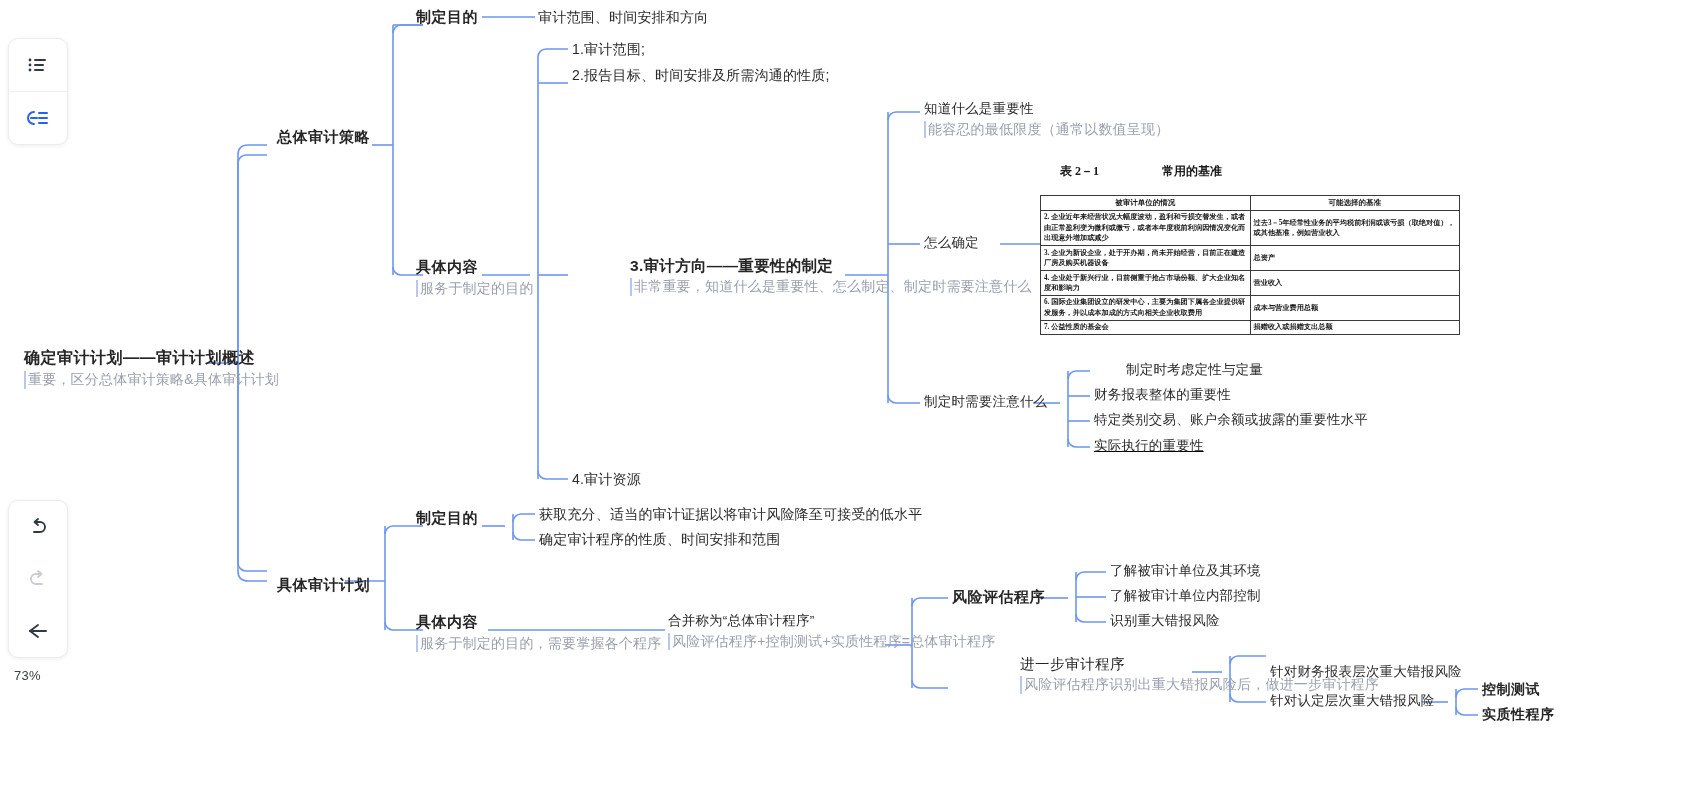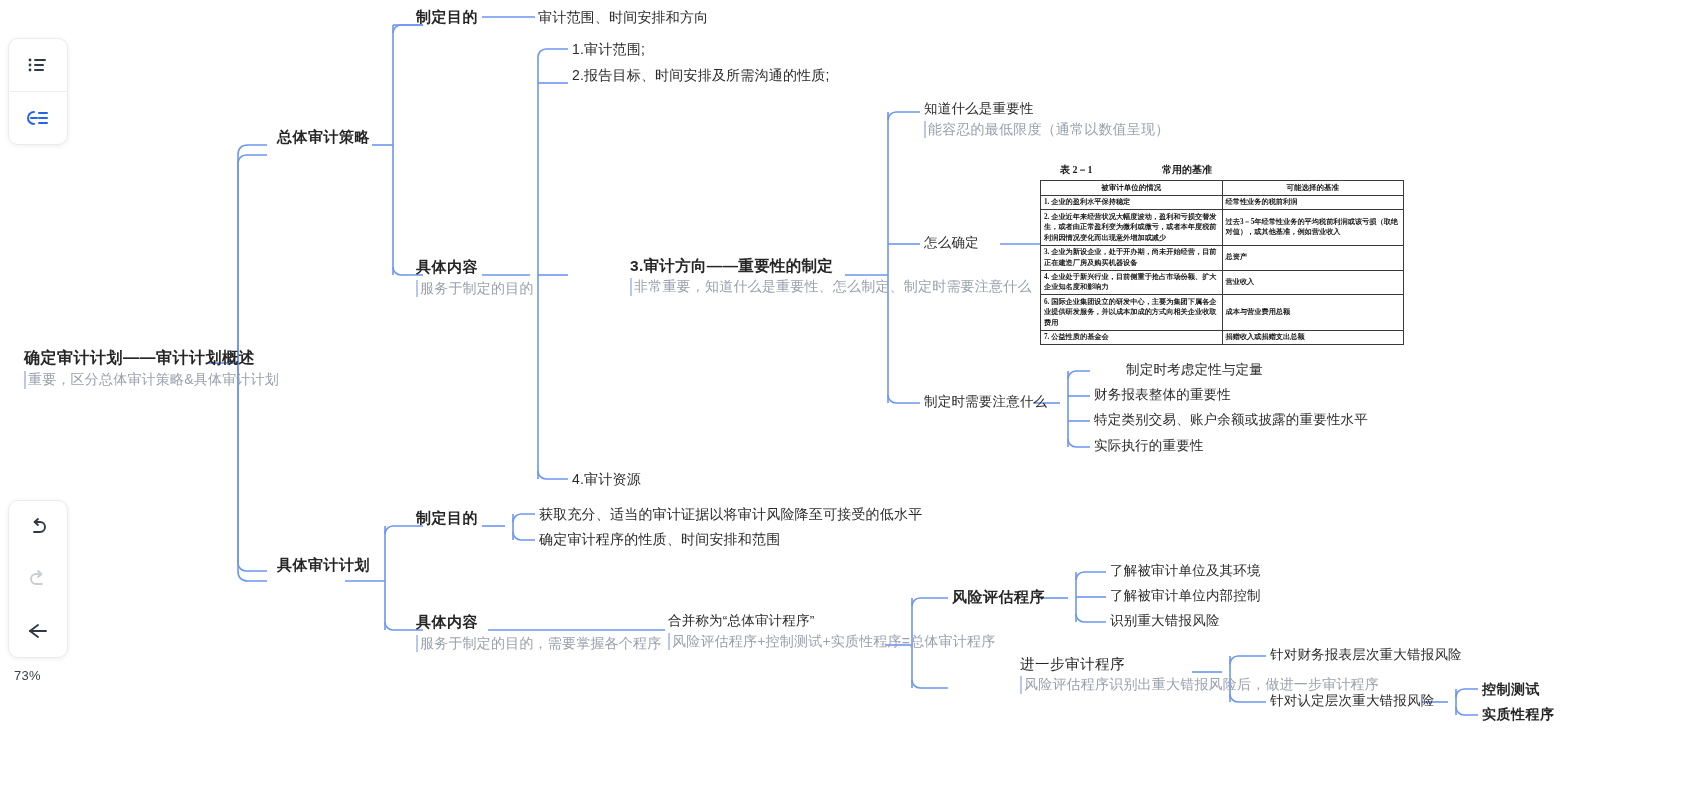--- a/index.html
+++ b/index.html
@@ -70,30 +70,30 @@
   
   .tbl-wrap {
     position: absolute;
     left: 1040px; top: 163px;
     width: 372px;
     font-family: "Liberation Serif", "DejaVu Serif", serif;
     color: #1a1a1a;
   }
   .tbl-cap {
     display: flex;
-    font-size: 10px;
+    font-size: 12px;
     font-weight: bold;
-    margin-bottom: 3px;
+    margin-bottom: 15px;
     padding: 0 2px;
   }
   .tbl-cap .c1 { width: 120px; padding-left: 18px;}
   .tbl-cap .c2 { flex: 1; padding-right: 60px;}
   table.k {
     border-collapse: collapse;
-    width: 364px;
+    width: 420px;
     table-layout: fixed;
   }
   table.k th, table.k td {
     border: 1px solid #3a3a3a;
     font-size: 7.2px;
     line-height: 1.45;
     padding: 1.5px 3px;
     vertical-align: middle;
     font-weight: bold;
   }
@@ -304,42 +304,38 @@
   </div>
   <div class="node" style="left:1094px; top:362px;margin-left:32px;">
     <div class="title t-small">制定时考虑定性与定量</div>
   </div>
   <div class="node" style="left:1094px; top:387px;">
     <div class="title t-small">财务报表整体的重要性</div>
   </div>
   <div class="node" style="left:1094px; top:412px;">
     <div class="title t-small">特定类别交易、账户余额或披露的重要性水平</div>
   </div>
-  <div class="node" style="left:1094px; top:438px;">
+  <div class="node" style="left:1094px; top:438px;text-decoration:underline;">
     <div class="title t-small">实际执行的重要性</div>
   </div>
 
   <div class="tbl-wrap">
     <div class="tbl-cap">
       <span class="c1">表 2－1</span>
       <span class="c2">常用的基准</span>
     </div>
     <table class="k">
       <thead>
         <tr>
           <th>被审计单位的情况</th>
           <th class="c2">可能选择的基准</th>
         </tr>
       </thead>
       <tbody>
         <tr>
-          <td class="c1">1. 企业的盈利水平保持稳定</td>
-          <td class="c2">经常性业务的税前利润</td>
-        </tr>
-        <tr>
           <td class="c1">2. 企业近年来经营状况大幅度波动，盈利和亏损交替发生，或者由正常盈利变为微利或微亏，或者本年度税前利润因情况变化而出现意外增加或减少</td>
           <td class="c2">过去3－5年经常性业务的平均税前利润或该亏损（取绝对值），或其他基准，例如营业收入</td>
         </tr>
         <tr>
           <td class="c1">3. 企业为新设企业，处于开办期，尚未开始经营，目前正在建造厂房及购买机器设备</td>
           <td class="c2">总资产</td>
         </tr>
         <tr>
           <td class="c1">4. 企业处于新兴行业，目前侧重于抢占市场份额、扩大企业知名度和影响力</td>
           <td class="c2">营业收入</td>
@@ -349,21 +345,21 @@
           <td class="c2">成本与营业费用总额</td>
         </tr>
         <tr>
           <td class="c1">7. 公益性质的基金会</td>
           <td class="c2">捐赠收入或捐赠支出总额</td>
         </tr>
       </tbody>
     </table>
   </div>
 
-  <div class="node" style="left:277px; top:556px;">
+  <div class="node" style="left:277px; top:576px;">
     <div class="title t-l1">具体审计计划</div>
   </div>
 
   <div class="node" style="left:416px; top:509px;">
     <div class="title t-l2">制定目的</div>
   </div>
   <div class="node" style="left:539px; top:506px;">
     <div class="title t-plain">获取充分、适当的审计证据以将审计风险降至可接受的低水平</div>
   </div>
   <div class="node" style="left:539px; top:531px;">
@@ -390,21 +386,21 @@
     <div class="title t-small">了解被审计单位内部控制</div>
   </div>
   <div class="node" style="left:1110px; top:613px;">
     <div class="title t-small">识别重大错报风险</div>
   </div>
 
   <div class="node" style="left:996px; top:655px;margin-left:24px;">
     <div class="title t-l2" style="font-weight:normal;font-size:14.5px;">进一步审计程序</div>
     <div class="note">风险评估程序识别出重大错报风险后，做进一步审计程序</div>
   </div>
-  <div class="node" style="left:1270px; top:647px;">
+  <div class="node" style="left:1270px; top:664px;">
     <div class="title t-small">针对财务报表层次重大错报风险</div>
   </div>
   <div class="node" style="left:1270px; top:693px;">
     <div class="title t-small">针对认定层次重大错报风险</div>
   </div>
 
   <div class="node" style="left:1482px; top:681px;">
     <div class="title t-l2" style="font-size:14px;">控制测试</div>
   </div>
   <div class="node" style="left:1482px; top:706px;">

